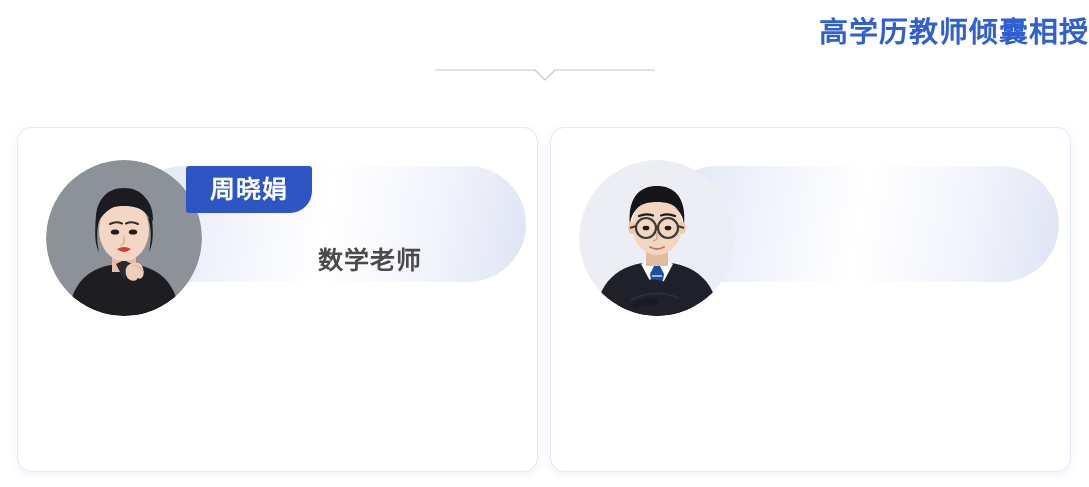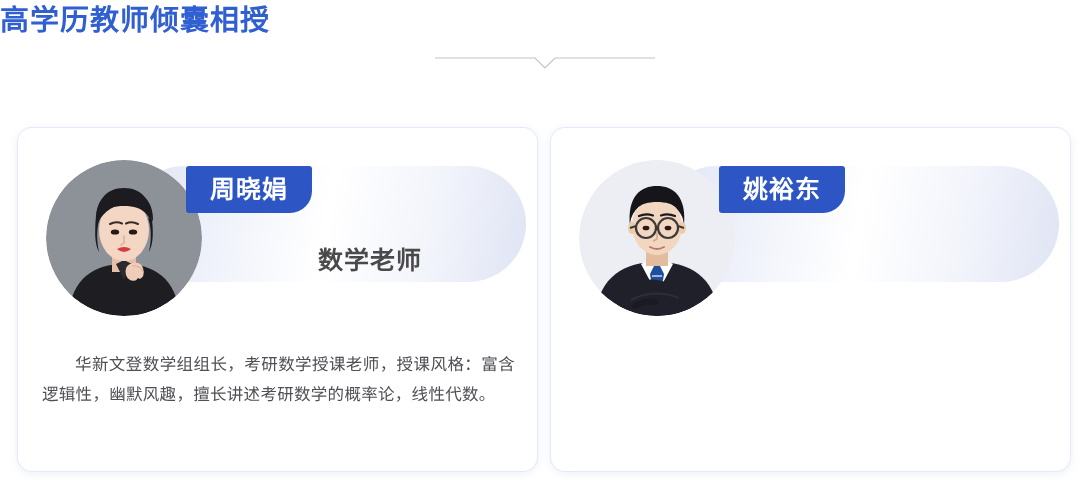--- a/index.html
+++ b/index.html
@@ -12,22 +12,22 @@
     height: 487px;
     background: #ffffff;
     font-family: "Liberation Sans", "DejaVu Sans", sans-serif;
     overflow: hidden;
     position: relative;
   }
 
   
   .section-header {
     width: 100%;
-    padding-top: 2px;
-    text-align: left;
+    padding-top: 14px;
+    text-align: right;
   }
   .section-title {
     font-size: 29px;
     font-weight: bold;
     color: #2f5fd0;
     letter-spacing: 1px;
     line-height: 36px;
     font-family: "Liberation Sans", "DejaVu Sans", sans-serif;
   }
   .divider-wrap {
@@ -212,21 +212,20 @@
         </svg>
       </div>
 
       <div class="name-badge">
         <span class="name-badge-text">周晓娟</span>
       </div>
 
       <div class="role-text">数学老师</div>
     </div>
 
-    <div class="card-desc">华新文登数学组组长，考研数学授课老师，授课风格：富含逻辑性，幽默风趣，擅长讲述考研数学的概率论，线性代数。</div>
   </div>
 
   <div class="teacher-card">
     <div class="card-head">
 
       <div class="title-pill"></div>
 
       <div class="avatar">
         <svg viewBox="0 0 156 156">
           <defs>
@@ -269,21 +268,18 @@
 
             <path d="M71 87 q7 4 14 0" stroke="#b9796a" stroke-width="2" fill="none" stroke-linecap="round"></path>
 
             <path d="M36 156 q2 -26 22 -34 q16 -6 34 2 q18 8 22 32 z" fill="#20202a"></path>
             <path d="M52 140 q22 -12 48 -2" stroke="#2e2e3a" stroke-width="2" fill="none"></path>
             <path d="M56 146 q10 -6 20 -4" stroke="#1a1a22" stroke-width="6" fill="none" stroke-linecap="round"></path>
           </g>
         </svg>
       </div>
 
-      <div class="name-badge">
-        <span class="name-badge-text">姚裕东</span>
-      </div>
 
     </div>
 
   </div>
 
 </div>
 
 </body></html>

